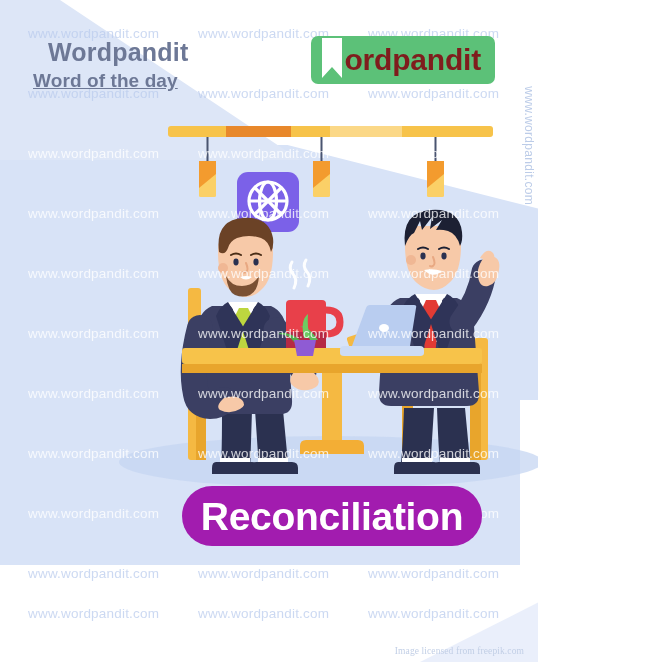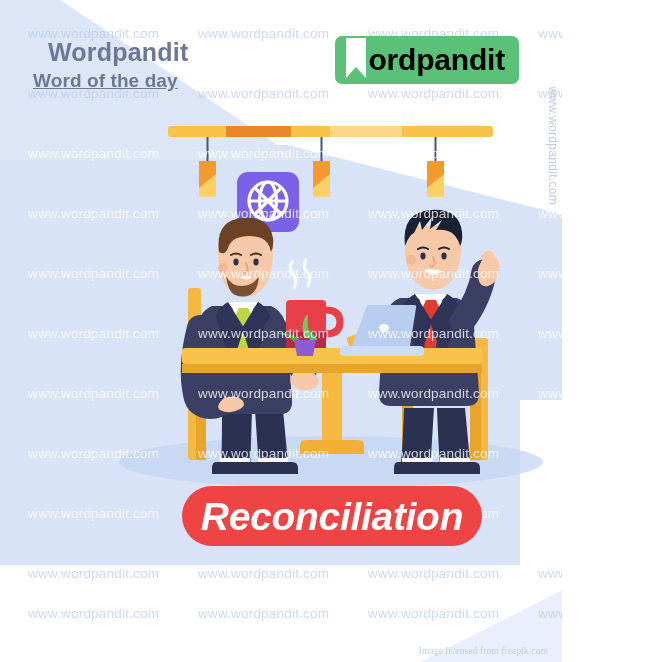--- a/index.html
+++ b/index.html
@@ -1,21 +1,21 @@
 <!DOCTYPE html>
 <html><head>
 <meta charset="utf-8">
 <style>
   html,body{margin:0;padding:0;}
   body{
     width:662px;height:662px;overflow:hidden;
     font-family:"Liberation Sans","DejaVu Sans",sans-serif;
     background:#ffffff;
   }
-  #stage{position:relative;width:538px;height:662px;overflow:hidden;background:#ffffff;padding-left:24px;}
+  #stage{position:relative;width:538px;height:662px;overflow:hidden;background:#ffffff;}
 
   
   .bg-white{position:absolute;inset:0;background:#ffffff;}
   
   .bg-wedge-tl{
     position:absolute;left:0;top:0;width:300px;height:160px;
     background:#dde6f7;
     clip-path:polygon(0 0,60px 0,300px 160px,0 160px);
   }
   
@@ -79,33 +79,33 @@
   .logo{
     position:absolute;right:43px;top:36px;
     height:48px;background:#5cc178;border-radius:7px;
     display:flex;align-items:center;padding:0 14px 0 8px;
   }
   .logo-mark{
     position:relative;width:26px;height:44px;margin-right:1px;flex:0 0 auto;
   }
   .logo-mark svg{display:block;}
   .logo-text{
-    color:#000000;font-size:30px;font-weight:bold;letter-spacing:-.2px;line-height:1;
+    color:#7f1d1d;font-size:30px;font-weight:bold;letter-spacing:-.2px;line-height:1;
     margin-left:-2px;
   }
 
   
   .ill{position:absolute;left:0;top:110px;width:662px;height:455px;}
   .ill svg{display:block;width:662px;height:455px;}
 
   
   .word-pill{
     position:absolute;left:182px;top:486px;width:300px;height:60px;
-    background:#ef4444;border-radius:30px;
-    display:flex;align-items:center;justify-content:center;font-style:italic;
+    background:#a21caf;border-radius:30px;
+    display:flex;align-items:center;justify-content:center;
   }
   .word-pill span{
     color:#ffffff;font-size:39px;font-weight:bold;letter-spacing:-.3px;
     line-height:1;
   }
 
   
   .definition{
     position:absolute;left:14px;top:568px;width:634px;
     text-align:center;color:#6f7a93;font-size:18.5px;line-height:1.55;

